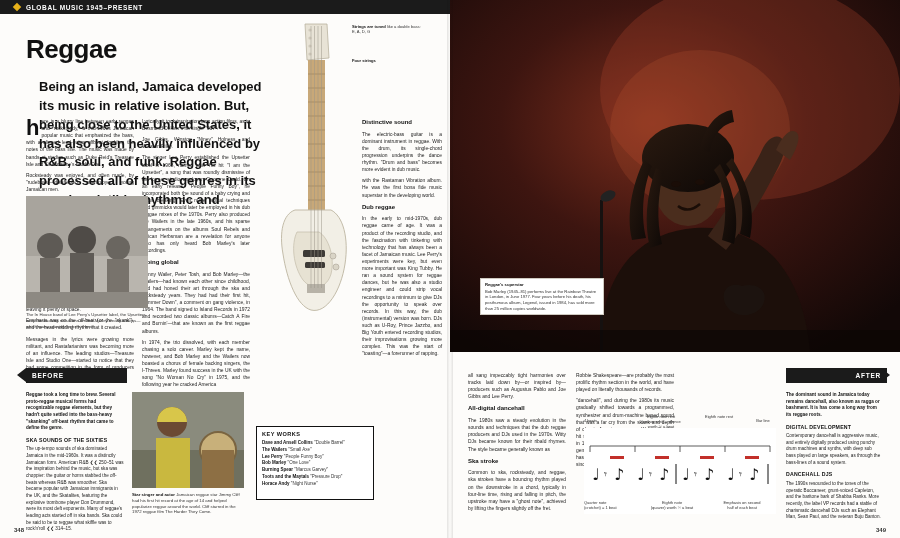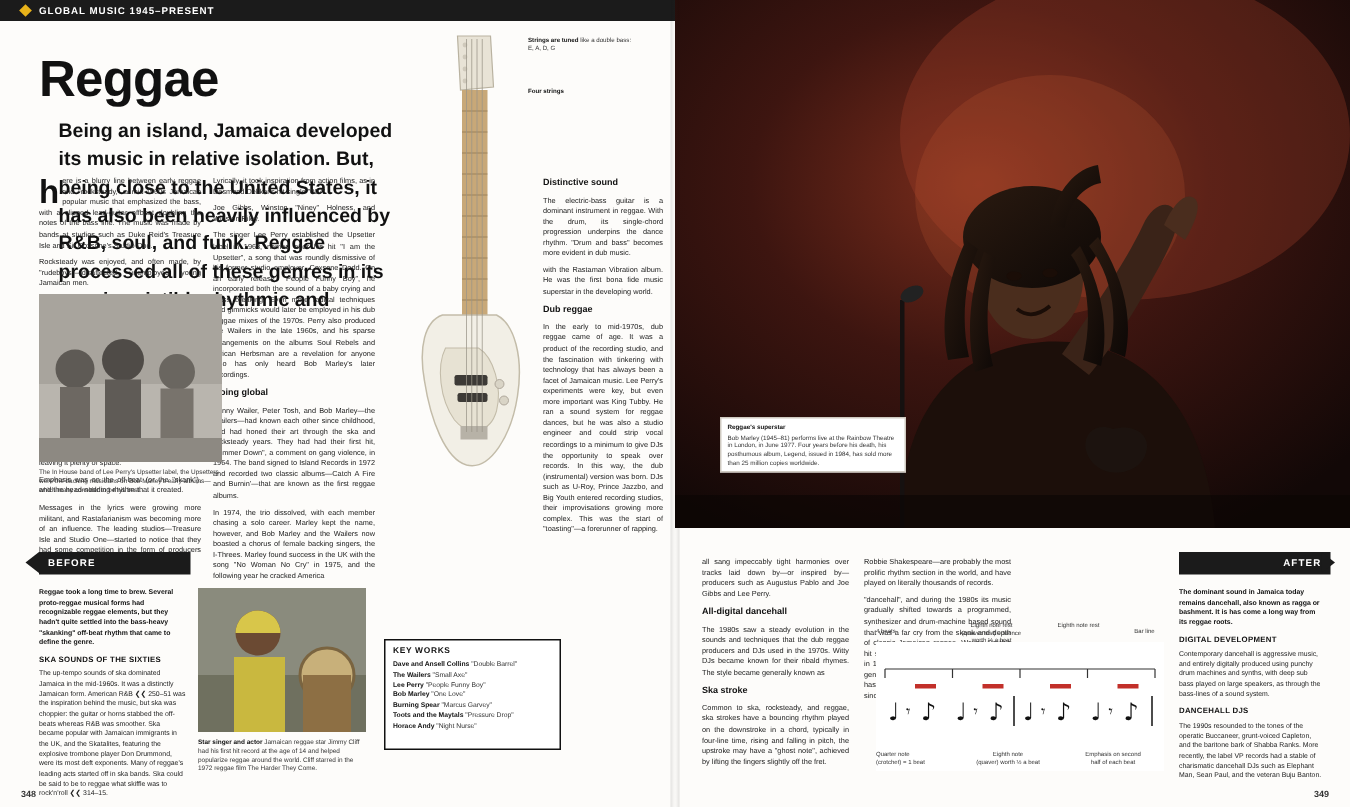--- a/index.html
+++ b/index.html
@@ -8,21 +8,21 @@
   .page{position:absolute;top:0;height:538px;width:450px;background:#fdfcfa;overflow:hidden;}
   .page-left{left:0;border-right:1px solid #e3e0da;}
   .page-right{left:450px;}
   .gutter{position:absolute;left:447px;top:0;width:6px;height:538px;background:linear-gradient(to right,rgba(0,0,0,0.10),rgba(0,0,0,0.02) 40%,rgba(0,0,0,0.02) 60%,rgba(0,0,0,0.10));z-index:40;}
 
   
   .runhead{position:absolute;top:0;left:0;width:450px;height:14px;background:#1b1b1b;color:#fff;font-size:6.5px;letter-spacing:.10em;display:flex;align-items:center;padding-left:26px;box-sizing:border-box;font-weight:bold;}
   .runhead .bul{position:absolute;left:14px;top:4px;width:6px;height:6px;background:#e8b21a;transform:rotate(45deg);}
 
   
-  .title{position:absolute;left:26px;top:34px;font-size:34px;font-weight:bold;color:#111;letter-spacing:-0.5px;}
+  .title{position:absolute;left:26px;top:34px;font-size:26px;font-weight:bold;color:#111;letter-spacing:-0.5px;}
   .standfirst{position:absolute;left:39px;top:78px;width:232px;font-size:13px;line-height:1.45;font-weight:bold;color:#111;}
 
   
   .col{position:absolute;font-size:4.9px;line-height:1.45;color:#222;text-align:justify;}
   .col p{margin:0 0 4px 0;}
   .subhead{font-size:6px;font-weight:bold;color:#111;margin:4px 0 2px 0;}
   .dropcap-wrap p:first-child:first-letter{float:left;font-size:22px;line-height:18px;font-weight:bold;padding:1px 2px 0 0;color:#111;}
 
   
   .photo{position:absolute;overflow:hidden;background:#2a2a2a;}

